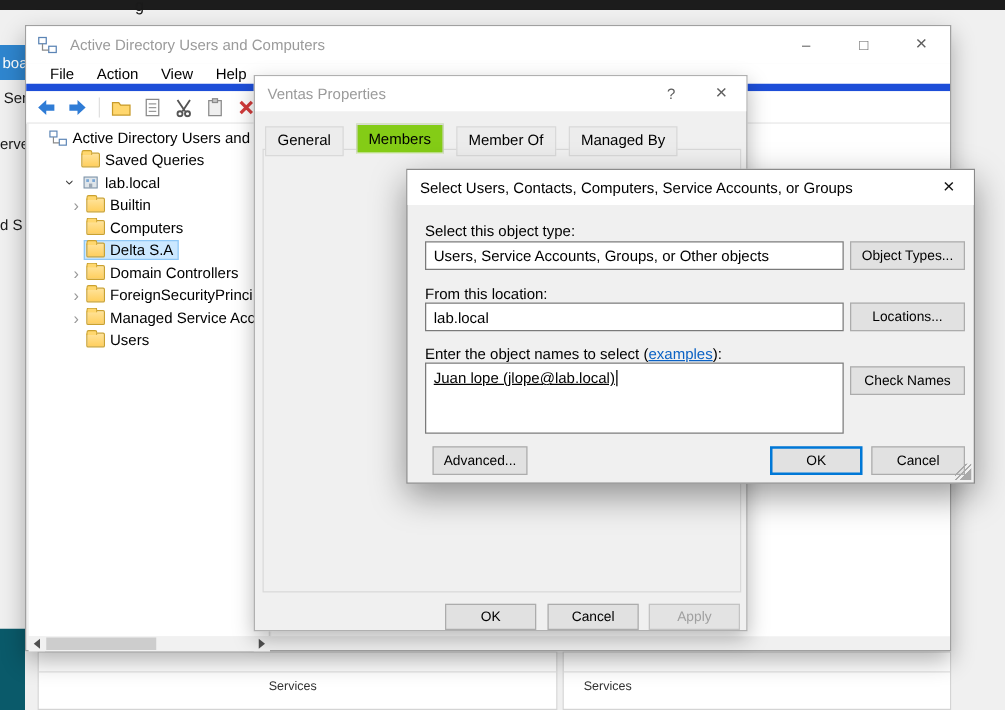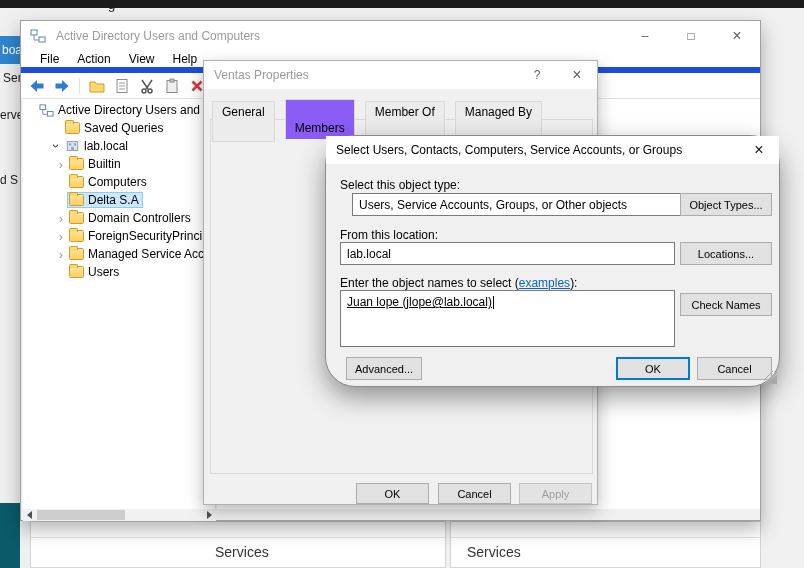--- a/index.html
+++ b/index.html
@@ -12,21 +12,21 @@
   .nav-chip { position:absolute; left:0; top:36px; width:20px; height:28px; background:#2f86cf; color:#fff; line-height:28px; padding-left:2px; overflow:hidden; z-index:1; }
   .nav-frag { position:absolute; color:#1a1a1a; z-index:1; }
   .nav-frag.f1 { left:3px; top:71px; }
   .nav-frag.f2 { left:0; top:108px; }
   .nav-frag.f3 { left:0; top:173px; }
   .corner-teal { position:absolute; left:0; top:503px; width:20px; height:65px; background:#0a5a6a; z-index:1; }
   .tile { position:absolute; top:521px; height:47px; background:#fff; border:1px solid #d4d4d4; z-index:1; }
   .tile.t1 { left:30px; width:416px; }
   .tile.t2 { left:450px; width:311px; }
   .tile-sep { position:absolute; left:0; right:0; top:15px; border-top:1px solid #e4e4e4; }
-  .tile-label { position:absolute; top:22px; color:#333; font-size:14px; }
+  .tile-label { position:absolute; top:22px; color:#333; font-size:10px; }
   .tile.t1 .tile-label { left:184px; }
   .tile.t2 .tile-label { left:16px; }
 
   
   .win { position:absolute; background:#f0f0f0; border:1px solid #a0a0a0; }
   .titlebar { position:absolute; left:0; top:0; right:0; height:28px; background:#fff; display:flex; align-items:center; }
   .title-text { margin-left:10px; font-size:12px; }
   .inactive-title { color:#9b9b9b; }
   .cap-btns { position:absolute; right:0; top:0; height:28px; display:flex; }
   .cap-btn { width:42px; height:28px; display:flex; align-items:center; justify-content:center; color:#5f5f5f; font-size:12px; }
@@ -65,28 +65,28 @@
   .hs-btn.left { left:0; } .hs-btn.right { right:0; }
   .tri-l { width:0; height:0; border-top:4px solid transparent; border-bottom:4px solid transparent; border-right:5px solid #505050; }
   .tri-r { width:0; height:0; border-top:4px solid transparent; border-bottom:4px solid transparent; border-left:5px solid #505050; }
   .hs-thumb { position:absolute; left:14px; top:1px; width:88px; height:10px; background:#cdcdcd; }
 
   
   .props { left:203px; top:60px; width:395px; height:445px; box-shadow:0 6px 16px rgba(0,0,0,.28); z-index:20; border-color:#b0b0b0; }
   .props .cap-btn { width:40px; }
   .tabs { position:absolute; left:8px; top:38px; z-index:3; display:flex;gap:11px; }
   .tab { position:relative; padding:3px 9px; background:#ececec; border:1px solid #d9d9d9; margin-right:-1px; top:2px; }
-  .tab.active { background:#8b5cf6; top:0; padding-top:21px; padding-bottom:4px; border-bottom-color:#f3f3f3; z-index:4; }
+  .tab.active { background:#84cc16; top:0; padding-top:4px; padding-bottom:4px; border-bottom-color:#f3f3f3; z-index:4; }
   .tab-page { position:absolute; left:6px; top:58px; width:383px; height:355px; border:1px solid #d9d9d9; background:#f0f0f0; z-index:1; }
   .members-list { position:absolute; left:18px; top:80px; width:358px; height:280px; background:#fff; border:1px solid #7a7a7a; }
   .list-header { position:relative; height:20px; border-bottom:1px solid #e0e0e0; display:flex; align-items:center; padding-left:8px; color:#222; }
   .list-header::after { content:""; position:absolute; right:6px; top:2px; bottom:2px; width:1px; background:#e0e0e0; }
 
   
-  .seldlg { left:325px; top:135px; width:455px; height:252px; box-shadow:0 10px 26px rgba(0,0,0,.40); z-index:30; border-color:#8a8a8a;border-radius:30px; }
+  .seldlg { left:325px; top:135px; width:455px; height:252px; box-shadow:0 10px 26px rgba(0,0,0,.40); z-index:30; border-color:#8a8a8a; }
   .seldlg .titlebar { height:28px; }
   .seldlg .cap-btn { width:40px; color:#111; }
   .link { color:#0b62c4; text-decoration:underline; }
   .names-box { position:absolute; left:14px; top:154px; width:335px; height:57px; background:#fff; border:1px solid #7a7a7a; padding:4px 6px; }
   .names-value { text-decoration:underline; }
   .caret { display:inline-block; width:1px; height:13px; background:#000; vertical-align:text-bottom; margin-left:1px; }
   .grip { position:absolute; right:2px; bottom:2px; width:13px; height:13px;
           background:linear-gradient(135deg, transparent 0 6px, #a9a9a9 6px 7px, transparent 7px 9px, #a9a9a9 9px 10px, transparent 10px 12px, #a9a9a9 12px 13px); }
 </style>
 </head>
@@ -324,21 +324,21 @@
 
   <div class="win seldlg">
     <div class="titlebar">
       <span class="title-text">Select Users, Contacts, Computers, Service Accounts, or Groups</span>
       <div class="cap-btns">
         <div class="cap-btn close-glyph">×</div>
       </div>
     </div>
 
     <div class="label" style="left:14px; top:42px;">Select this object type:</div>
-    <div class="field" style="left:26px; top:57px; width:335px; height:23px;">Users, Service Accounts, Groups, or Other objects</div>
+    <div class="field" style="left:14px; top:57px; width:335px; height:23px;">Users, Service Accounts, Groups, or Other objects</div>
     <div class="btn" style="left:354px; top:57px; width:92px; height:23px;">Object Types...</div>
 
     <div class="label" style="left:14px; top:92px;">From this location:</div>
     <div class="field" style="left:14px; top:106px; width:335px; height:23px;">lab.local</div>
     <div class="btn" style="left:354px; top:106px; width:92px; height:23px;"><span></span>Locations...</div>
 
     <div class="label" style="left:14px; top:140px;"><span>Enter the object names to select (</span><span class="link">examples</span><span>):</span></div>
 
     <div class="names-box">
       <span class="names-value">Juan lope (jlope@lab.local)</span><span class="caret"></span>

